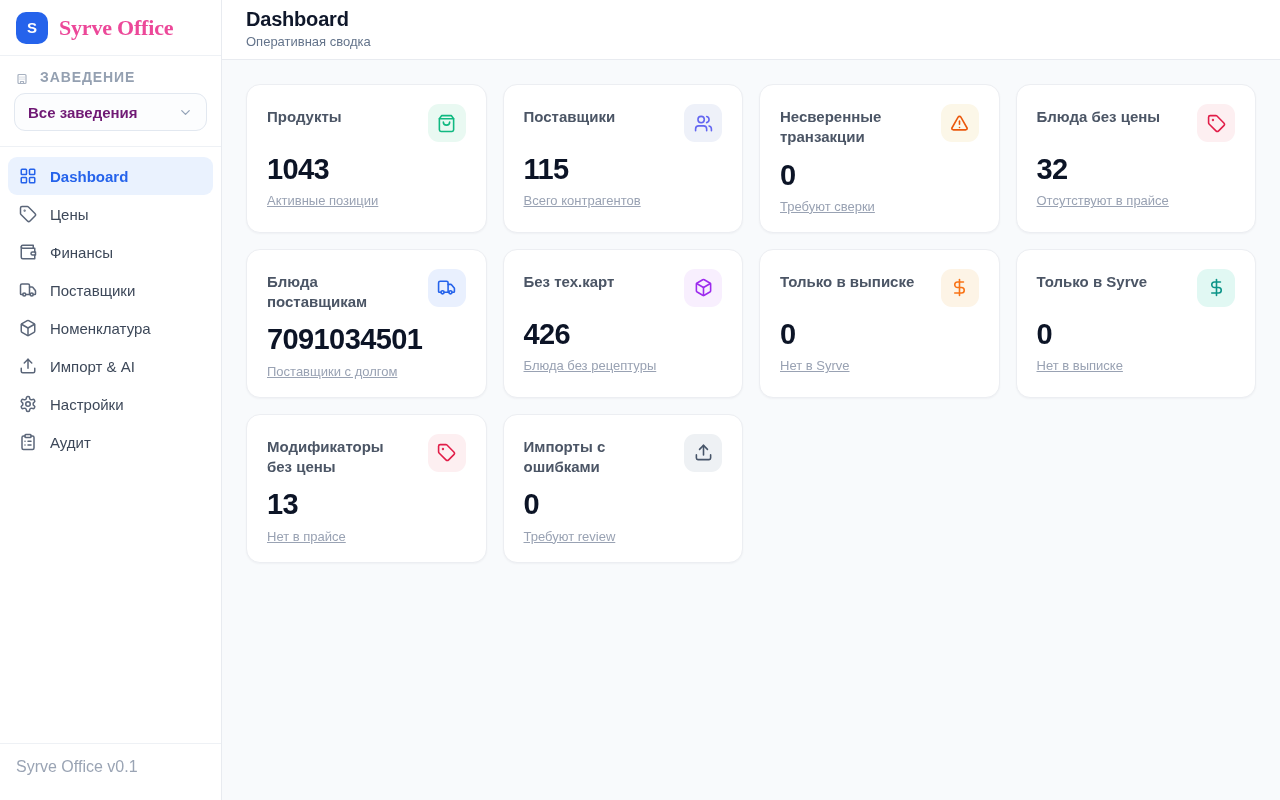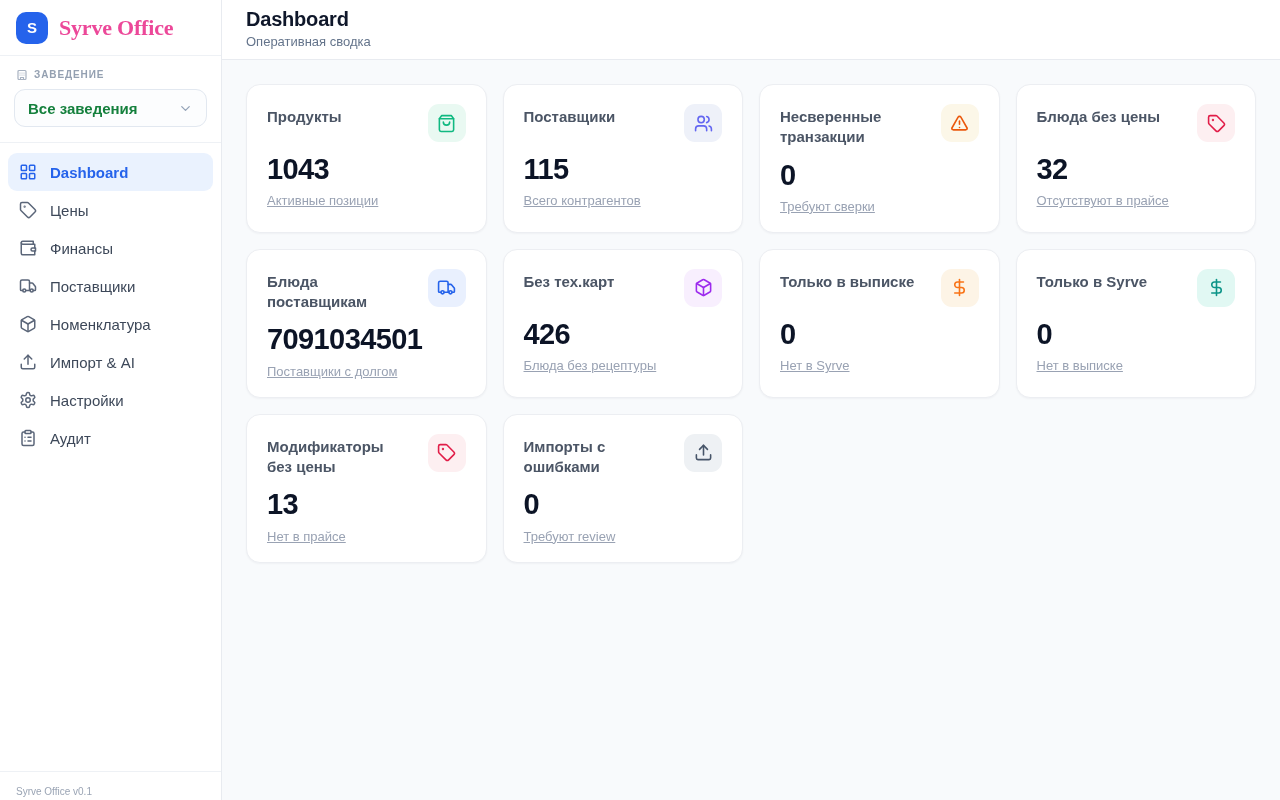--- a/index.html
+++ b/index.html
@@ -22,45 +22,45 @@
   }
   .logo {
     width:32px; height:32px; border-radius:10px;
     background:var(--accent,#2563eb); color:#fff;
     font-size:15px; font-weight:700;
     display:flex; align-items:center; justify-content:center;
   }
   .brand { font-size:22px; font-weight:700; letter-spacing:-0.2px; color:#ec4899;font-family:Liberation Serif, serif; }
   .venue { padding:13px 14px 15px; border-bottom:1px solid #eef1f5; }
   .venue-label {
-    display:flex; align-items:flex-start; gap:6px;
-    font-size:10px; font-weight:700; letter-spacing:0.9px;
+    display:flex; align-items:flex-end; gap:12px;
+    font-size:14px; font-weight:700; letter-spacing:0.9px;
     color:#94a0b1; text-transform:uppercase; margin:0 2px 8px;
   }
   .venue-label svg { color:#a8b2c1; }
   .venue-select {
     height:38px; width:100%;
     display:flex; align-items:center; justify-content:space-between;
     padding:0 13px; background:#fcfdfe;
     border:1px solid #e2e8f0; border-radius:11px;
-    font-size:15px; font-weight:600; color:#15803d; cursor:pointer;
+    font-size:15px; font-weight:600; color:#701a75; cursor:pointer;
   }
   .venue-select svg { color:#94a3b8; }
   .nav { flex:1; padding:10px 8px; }
   .nav-item {
     display:flex; align-items:center; gap:13px;
     height:38px; padding:0 11px; border-radius:9px;
     font-size:15px; color:#3d4859; cursor:pointer;
   }
   .nav-item svg { color:#5b6679; flex-shrink:0; }
   .nav-item.active { background:#eaf2fe; color:var(--accent,#2563eb); font-weight:600; }
   .nav-item.active svg { color:var(--accent,#2563eb); }
   .sidebar-footer {
-    border-top:1px solid #eef1f5; padding:14px 16px 3px;
-    font-size:10px; color:#9aa4b4;
+    border-top:1px solid #eef1f5; padding:14px 16px 24px;
+    font-size:16px; color:#9aa4b4;
   }
   
   .main { flex:1; display:flex; flex-direction:column; min-width:0; }
   .main-header {
     background:#fff; border-bottom:1px solid #e8ebf0;
     padding:8px 24px 10px;
   }
   .main-title { font-size:20px; font-weight:700; color:#0f172a; letter-spacing:-0.2px; }
   .main-subtitle { font-size:13px; color:#64748b; margin-top:3px; }
   .content {

